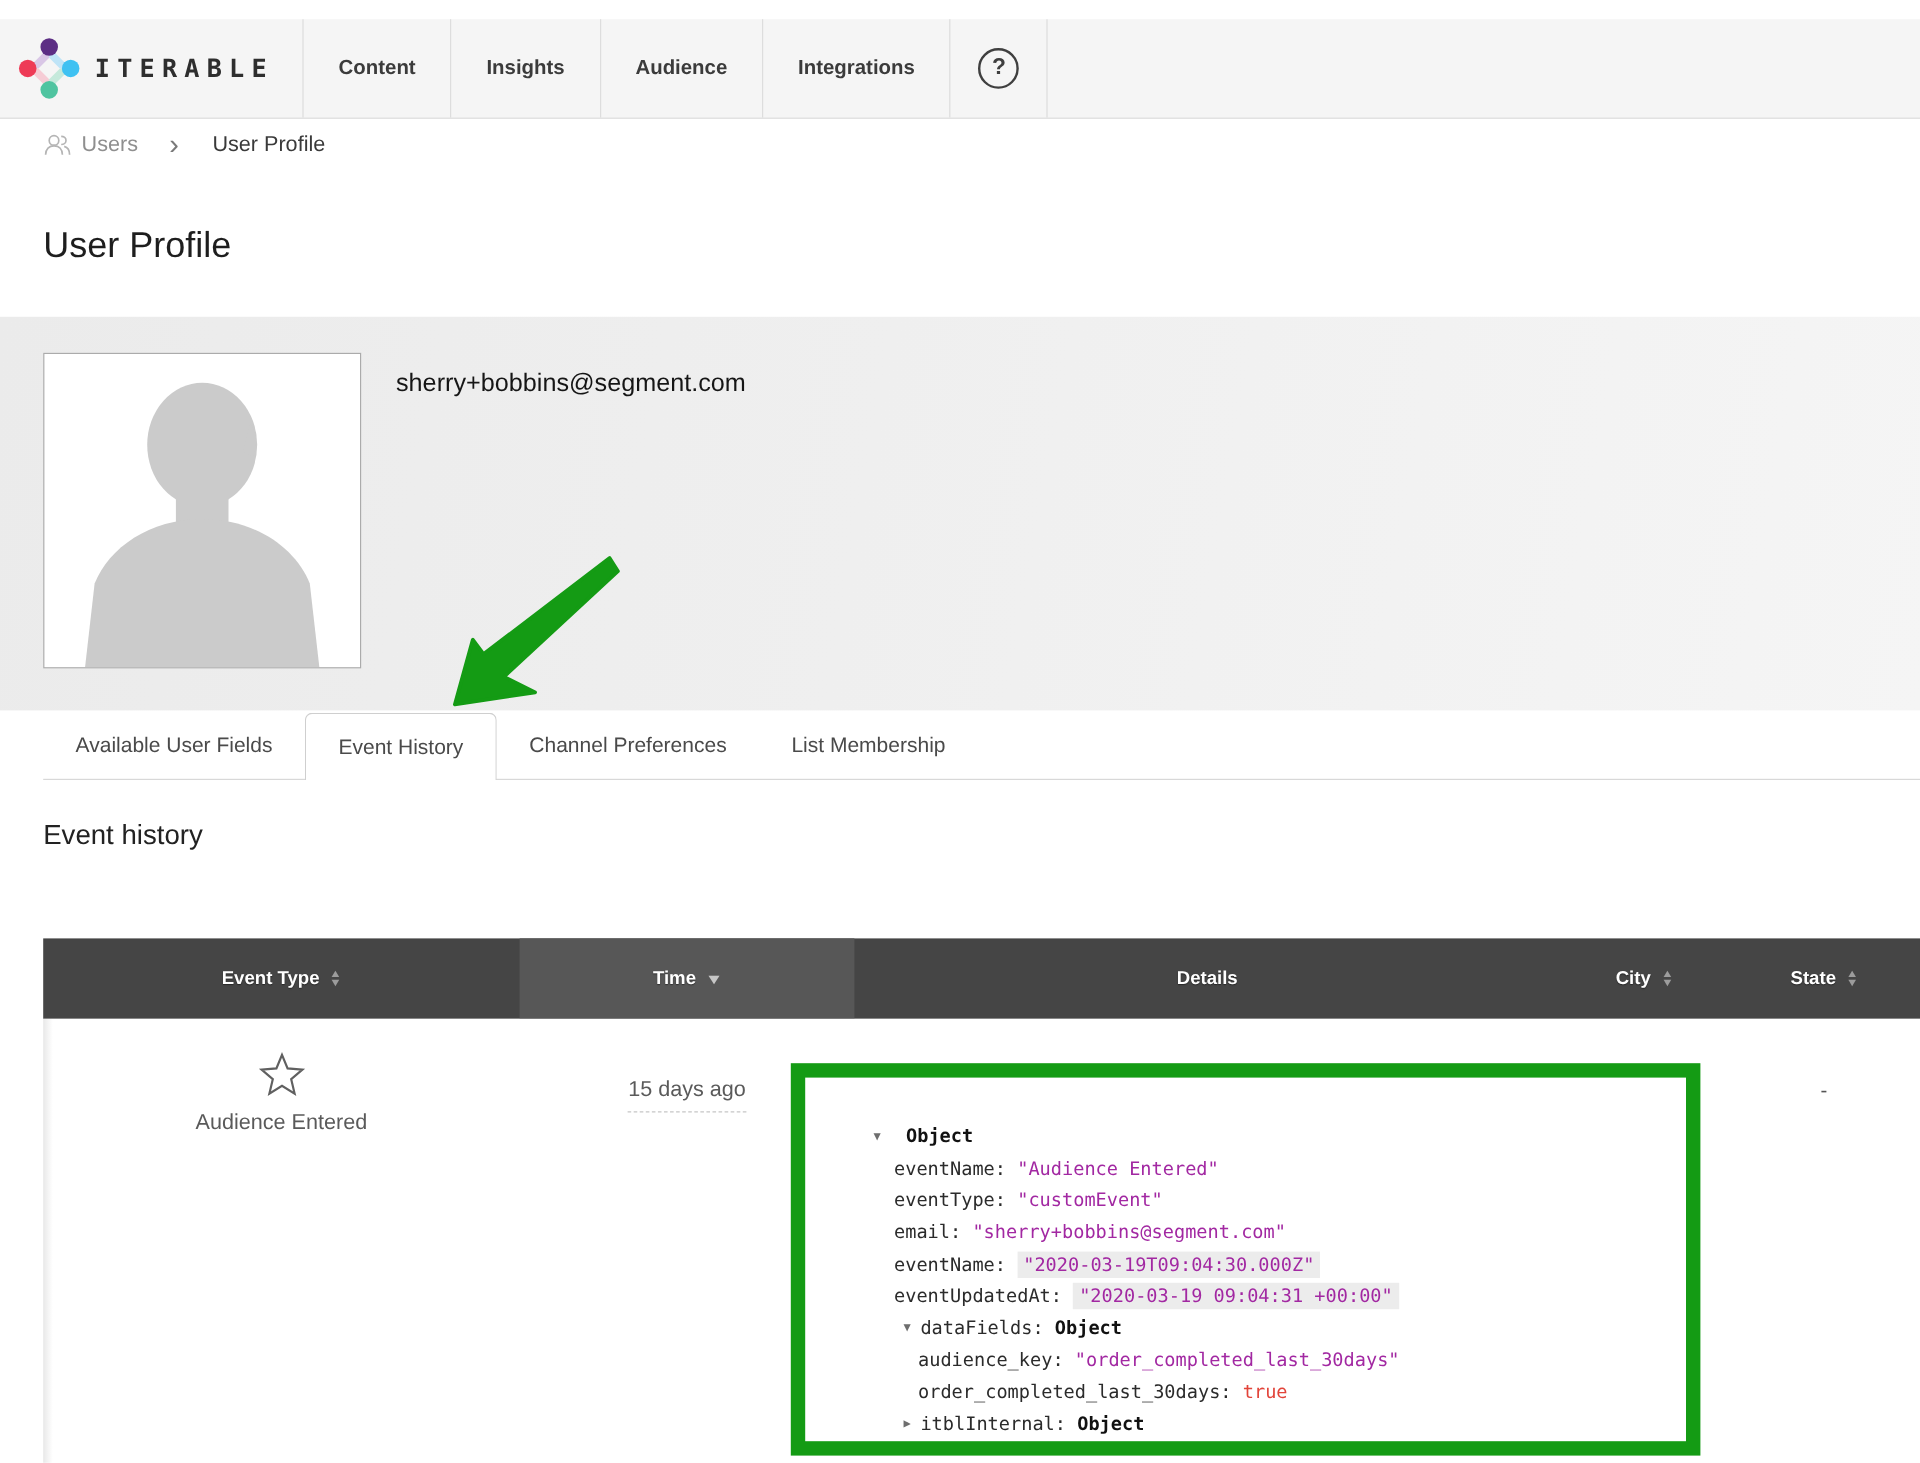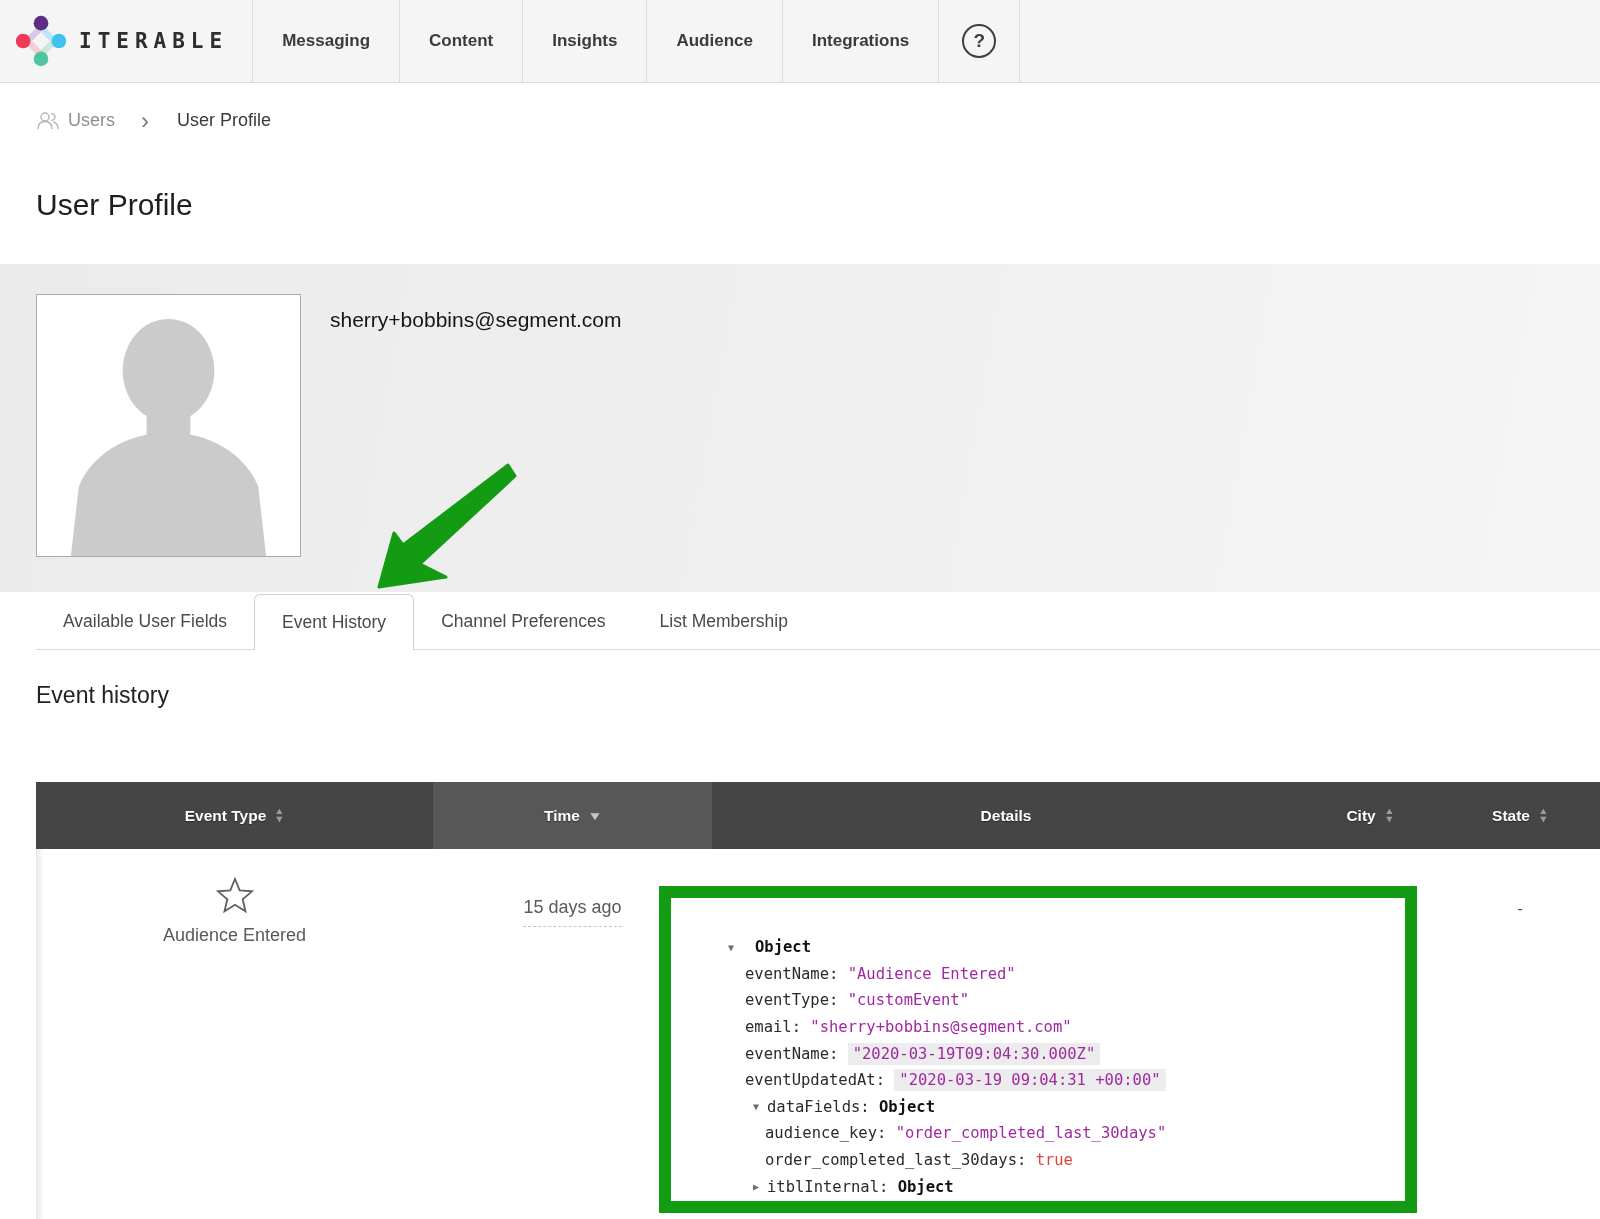--- a/index.html
+++ b/index.html
@@ -1,21 +1,21 @@
 <!DOCTYPE html>
 <html><head>
 <meta charset="utf-8">
 <style>
   * { margin:0; padding:0; box-sizing:border-box; }
   html,body { width:1600px; height:1219px; background:#fff; overflow:hidden;
               font-family:"Liberation Sans", sans-serif; color:#333; }
   .page { position:relative; width:1600px; height:1219px; }
 
   
-  .topnav { position:absolute; left:0; top:0; width:1600px; height:83px;
+  .topnav { position:absolute; left:0; top:16px; width:1600px; height:83px;
             background:#f5f5f5; border-bottom:1px solid #dcdcdc;
             display:flex; align-items:stretch; }
   .brand { display:flex; align-items:center; padding:0 24px 0 15px; }
   .brand-logo { width:52px; height:52px; }
   .wordmark { font-family:"DejaVu Sans Mono", monospace; font-weight:bold;
               font-size:21px; letter-spacing:6px; color:#2e2e2e; margin-left:12px; }
   .nav-item { display:flex; align-items:center; padding:0 29px;
               border-left:1px solid #ddd; font-size:17px; font-weight:bold;
               color:#3b3b3b; cursor:pointer; }
   .nav-help { display:flex; align-items:center; padding:0 23px;
@@ -114,21 +114,20 @@
         <polygon points="32,10 54,32 43,32 32,21" fill="#bfe4f7"></polygon>
         <polygon points="10,32 32,54 32,43 21,32" fill="#f6ccd5"></polygon>
         <polygon points="54,32 32,54 32,43 43,32" fill="#c5e9db"></polygon>
         <circle cx="32" cy="10" r="9" fill="#5c2e84"></circle>
         <circle cx="10" cy="32" r="9" fill="#ee3a56"></circle>
         <circle cx="54" cy="32" r="9" fill="#3fc1f2"></circle>
         <circle cx="32" cy="54" r="9" fill="#4fc4a0"></circle>
       </svg>
       <span class="wordmark">ITERABLE</span>
     </div>
-    <div class="nav-item">Messaging</div>
     <div class="nav-item">Content</div>
     <div class="nav-item">Insights</div>
     <div class="nav-item">Audience</div>
     <div class="nav-item">Integrations</div>
     <div class="nav-help">
       <span class="help-circle">
         <span>?</span>
       </span>
     </div>
   </nav>

